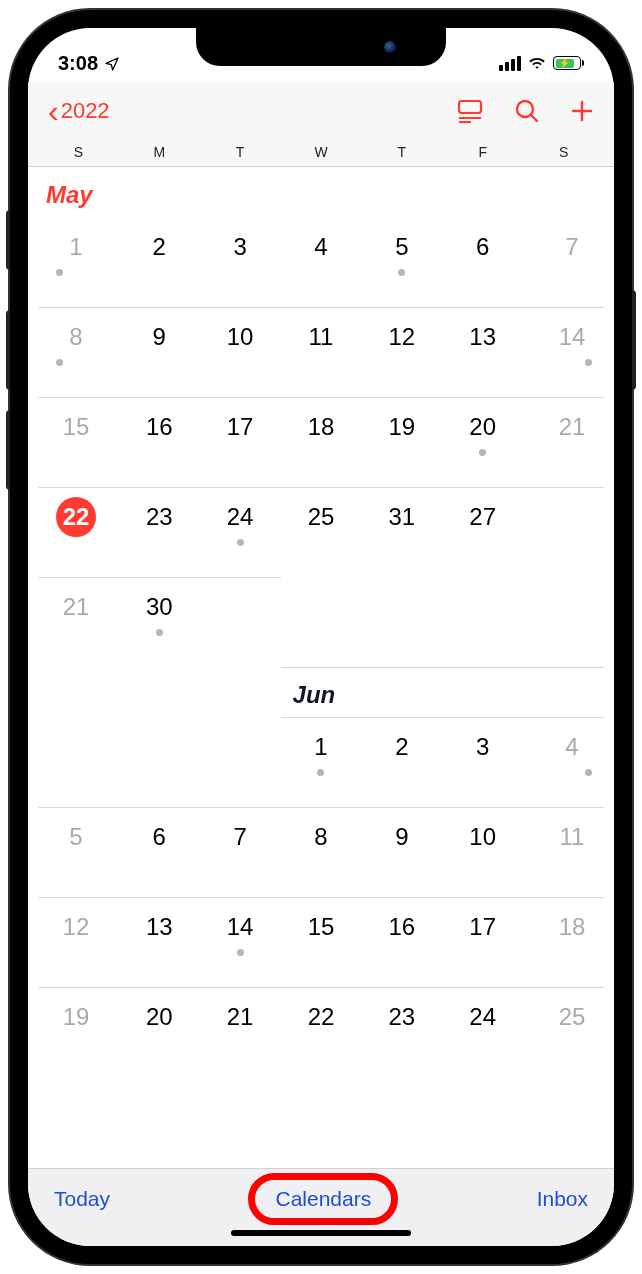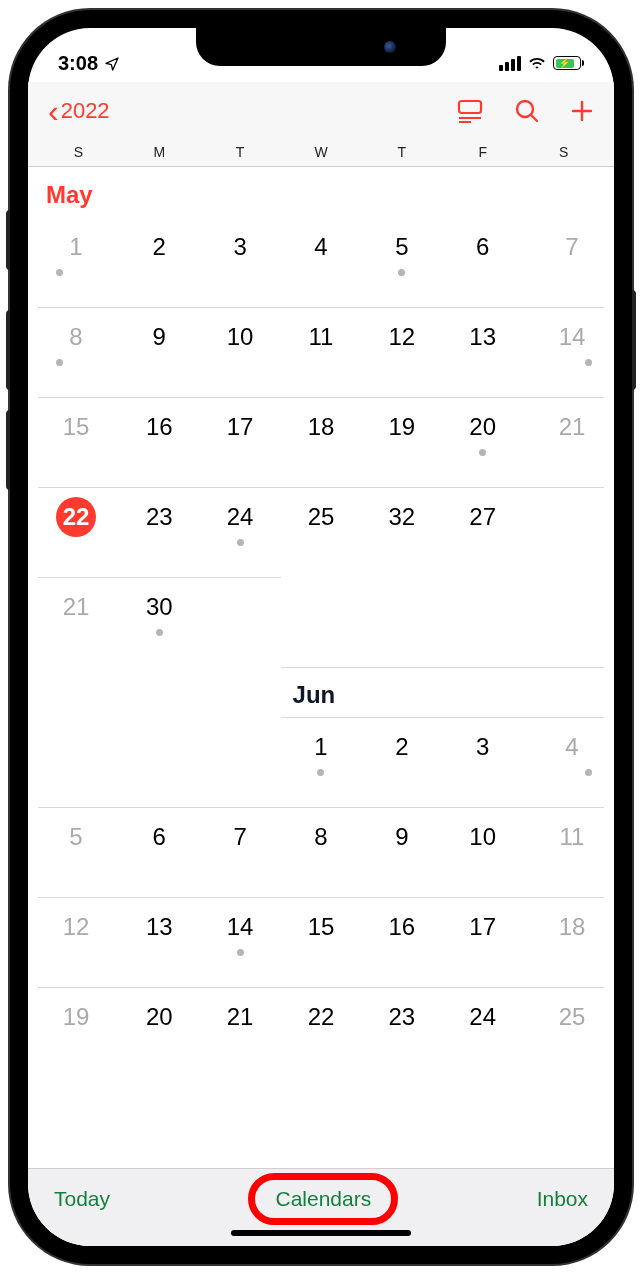--- a/index.html
+++ b/index.html
@@ -151,20 +151,21 @@
     .calendar-scroll {
       flex: 1;
       overflow: hidden;
       padding: 0 10px;
     }
     .month-label {
       font-size: 24px;
       font-weight: 700;
       color: #ff3b30;
       padding: 14px 0 8px 8px;
+      font-style: italic;
     }
     .month-label.black { color: #0f172a; grid-column: 4; padding: 14px 0 8px 12px; }
     .month-grid { }
     .week-row {
       display: grid;
       grid-template-columns: repeat(7, 1fr);
       height: 90px;
       position: relative;
     }
     .week-divider {
@@ -204,21 +205,21 @@
     }
     .toolbar {
       height: 78px;
       background: #f0f0f2;
       border-top: 1px solid #d0d0d0;
       display: flex;
       justify-content: space-between;
       align-items: center;
       padding: 0 26px 18px;
       font-size: 21px;
-      color: #15803d;
+      color: #1d4ed8;
     }
     .toolbar-center {
       position: relative;
     }
     .highlight-circle {
       position: absolute;
       top: 50%; left: 50%;
       transform: translate(-50%, -50%);
       width: 150px; height: 52px;
       border: 7px solid #ff0000;
@@ -401,21 +402,21 @@
               <span class="day-num">23</span>
             </div>
             <div class="day-cell">
               <span class="day-num">24</span>
               <span class="event-dot"></span>
             </div>
             <div class="day-cell">
               <span class="day-num">25</span>
             </div>
             <div class="day-cell">
-              <span class="day-num">32</span>
+              <span class="day-num">31</span>
             </div>
             <div class="day-cell">
               <span class="day-num">27</span>
             </div>
           </div>
           <div class="week-row">
             <div class="week-divider" style="left: 0px; width: 42.8571%;"></div>
             <div class="day-cell offset-left inactive">
               <span class="day-num">21</span>
             </div>

